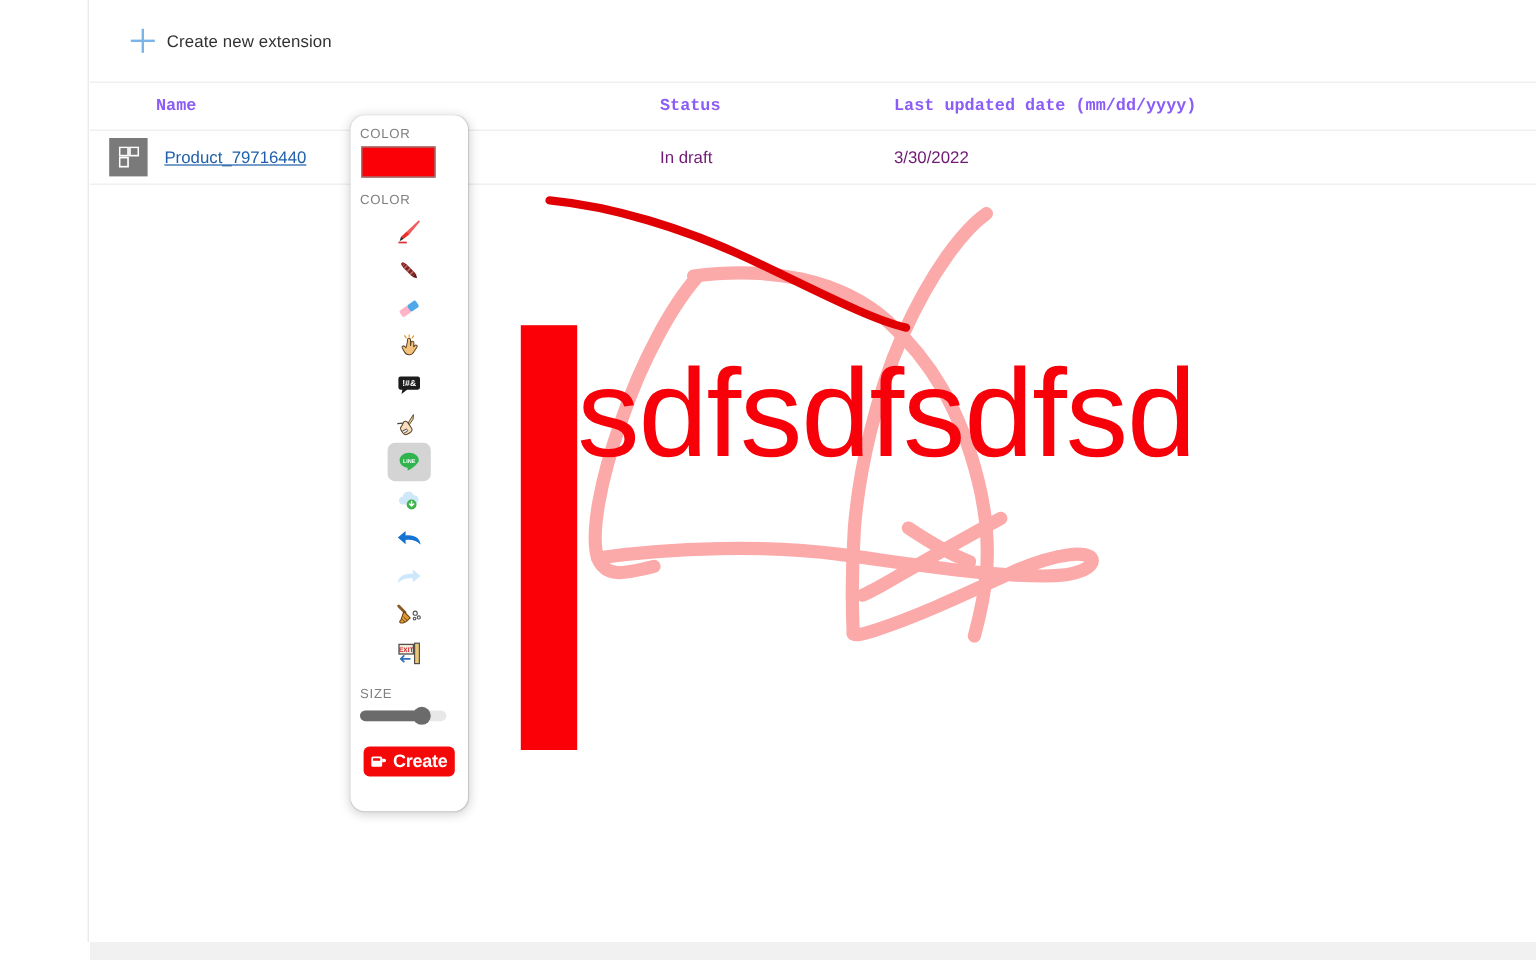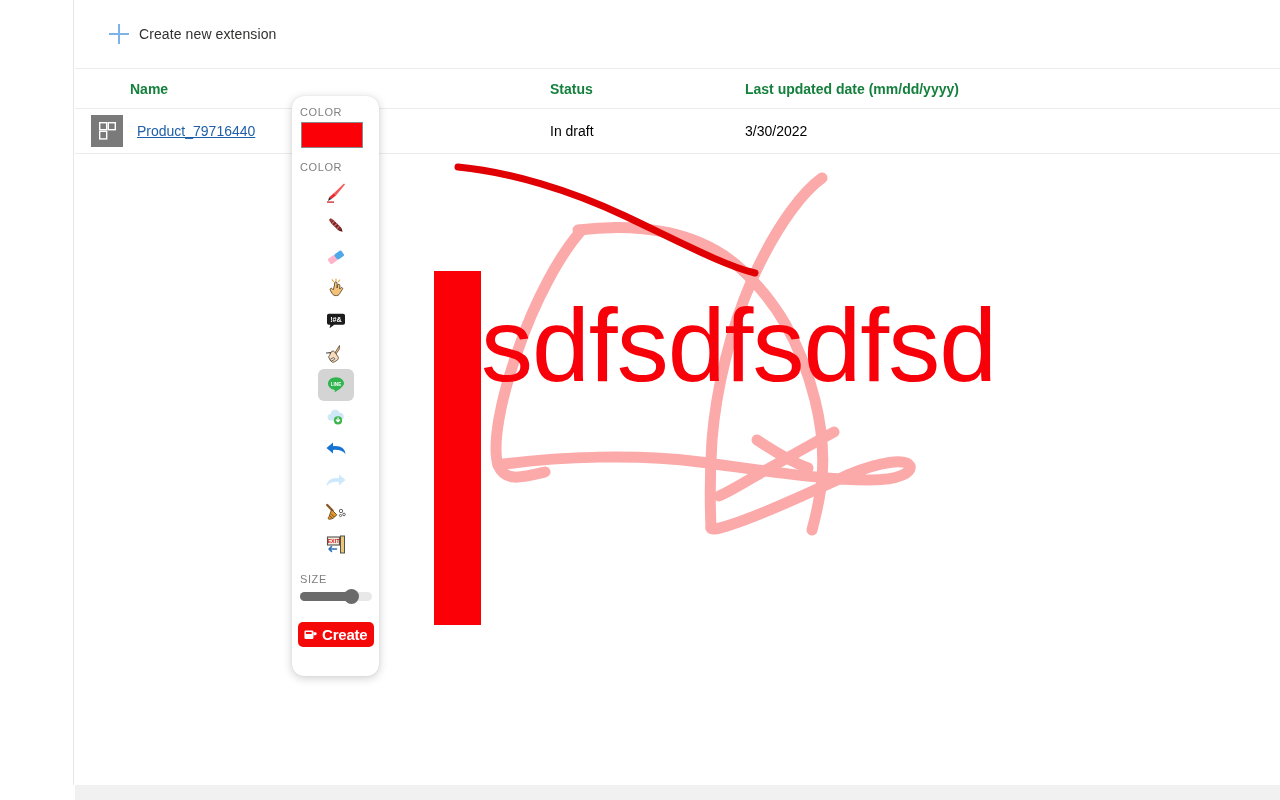--- a/index.html
+++ b/index.html
@@ -120,29 +120,30 @@
   .data-row {
     height: 45px;
   }
 
   .col-name   { width: 475px; padding-left: 16px; box-sizing: border-box; display:flex; align-items:center; gap:14px;}
   .col-status { width: 195px; box-sizing: border-box; }
   .col-date   { width: 400px; box-sizing: border-box; }
 
   .th {
     font-size: 14px;
-    color: #15803d;
+    color: #8b5cf6;
     font-weight: 600;
     white-space: nowrap;
+    font-family: Liberation Mono, monospace;
   }
   .th.col-name { padding-left: 55px; }
 
   .td {
     font-size: 14px;
-    color: #000000;
+    color: #701a75;
     white-space: nowrap;
   }
 
   .thumb {
     width: 32px; height: 32px;
     background: #7a7a7a;
     flex: 0 0 auto;
     position: relative;
   }
   .thumb svg { position: absolute; left: 8px; top: 7px; }
@@ -182,21 +183,21 @@
     color: #f80009;
     white-space: nowrap;
     letter-spacing: -1px;
   }
 
   
   .toolbar {
     position: absolute;
     left: 292px;
     top: 96px;
-    width: 87px;
+    width: 98px;
     height: 580px;
     background: #ffffff;
     border-radius: 12px;
     box-shadow: 0 2px 10px rgba(0,0,0,0.20), 0 0 1px rgba(0,0,0,0.15);
     box-sizing: border-box;
     padding: 10px 0 0 0;
     z-index: 50;
   }
 
   .tb-section-label {

